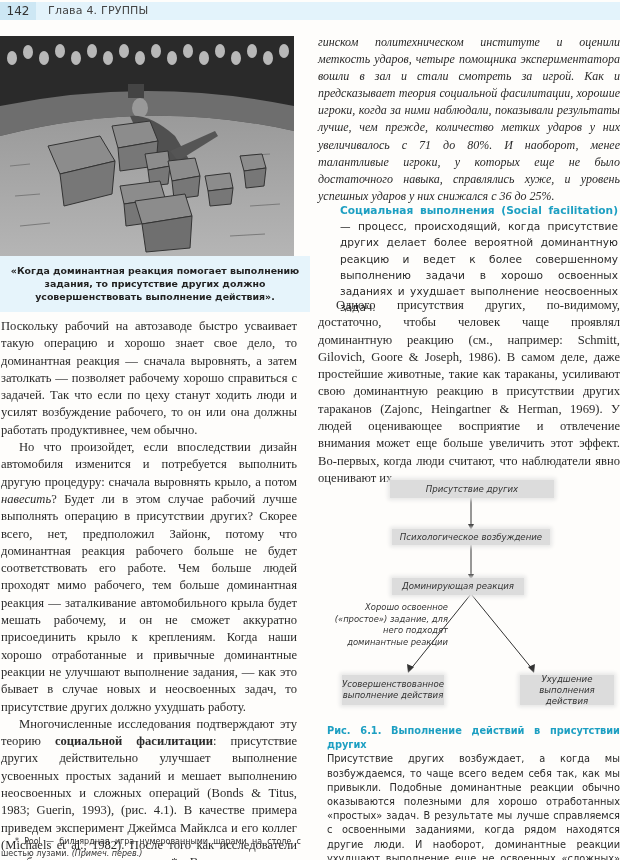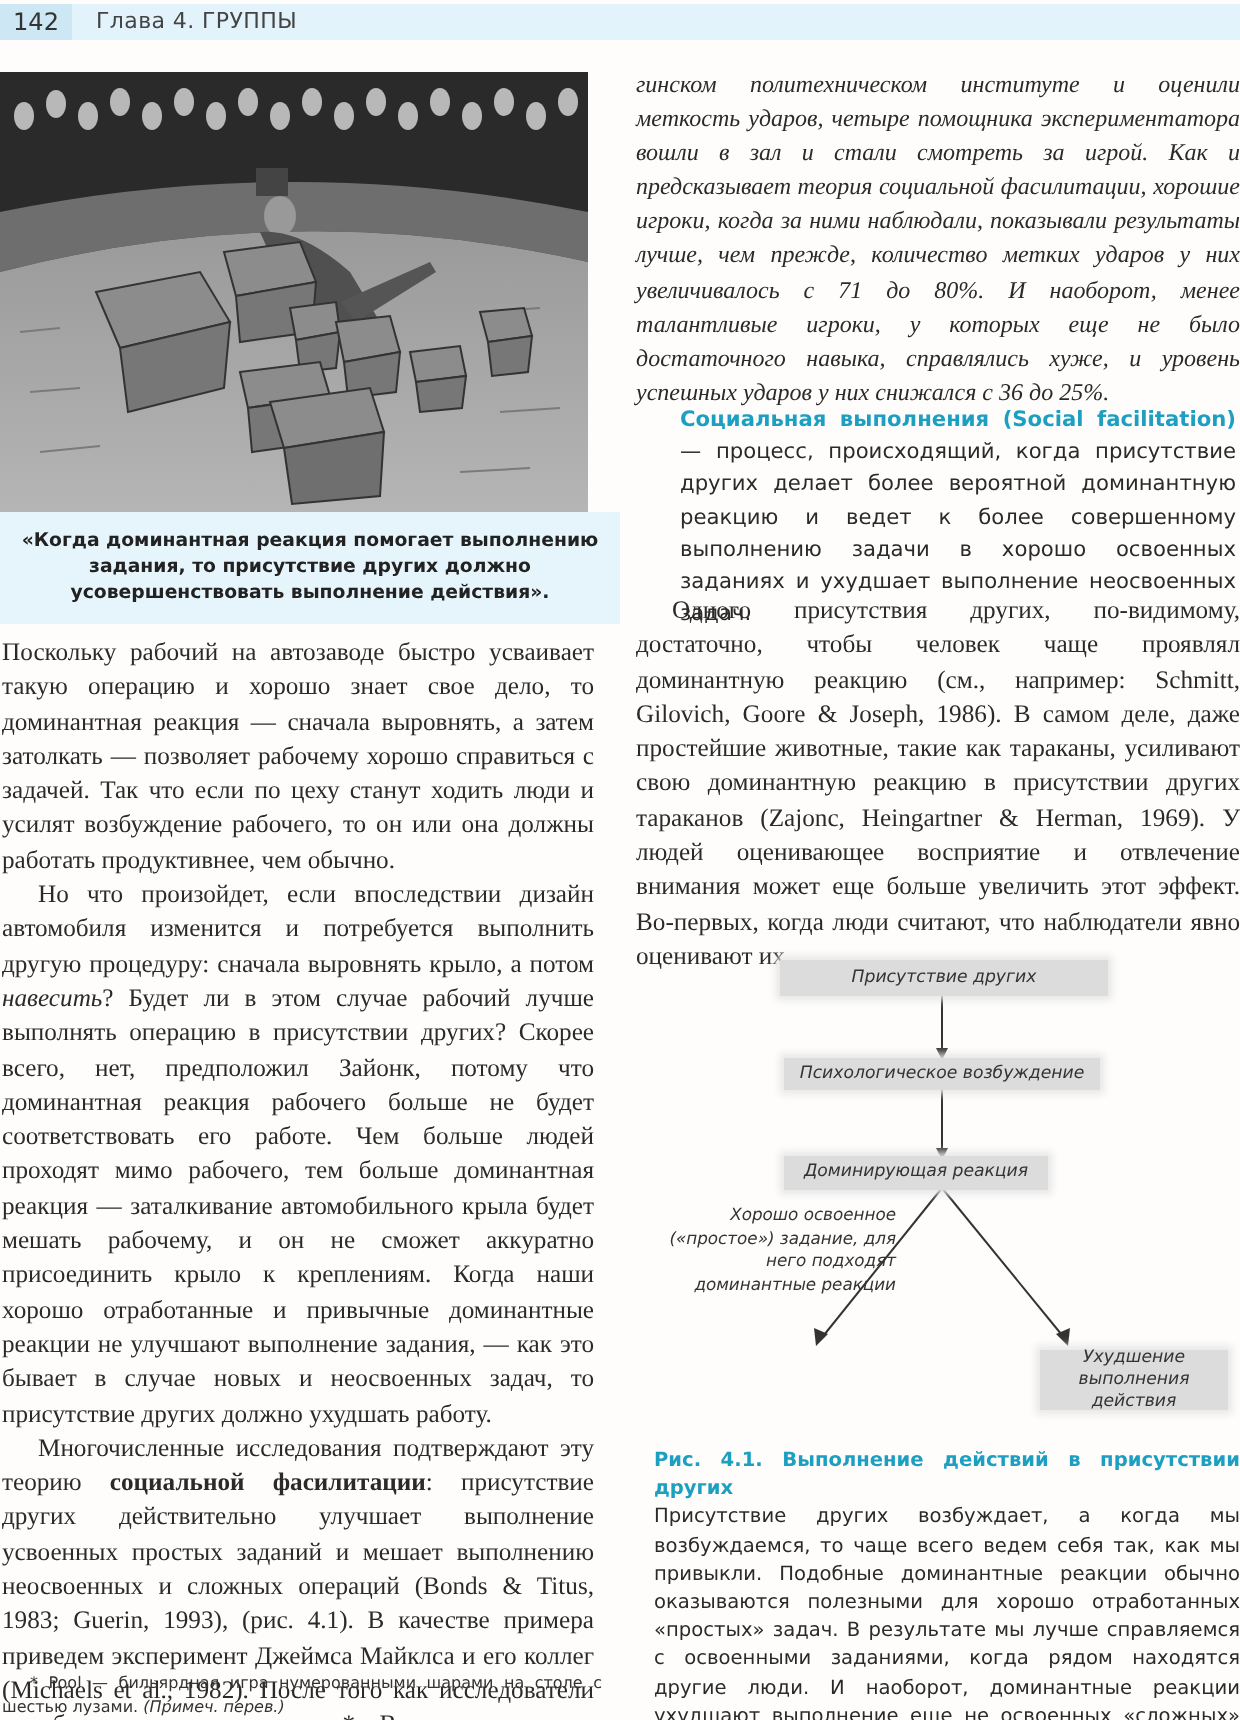--- a/index.html
+++ b/index.html
@@ -153,21 +153,22 @@
     <path d="M138 102 L141 108 L144 102 Z" fill="#333"></path>
     <line x1="141" y1="122" x2="80" y2="198" stroke="#333" stroke-width="1"></line>
     <path d="M77 192 L78 201 L84 195 Z" fill="#333"></path>
     <line x1="141" y1="122" x2="203" y2="198" stroke="#333" stroke-width="1"></line>
     <path d="M198 195 L204 201 L205 192 Z" fill="#333"></path>
   </svg>
   <div class="dbox" style="left:60px;top:8px;width:164px;height:18px;">Присутствие других</div>
   <div class="dbox" style="left:62px;top:57px;width:158px;height:16px;">Психологическое возбуждение</div>
   <div class="dbox" style="left:62px;top:106px;width:132px;height:17px;">Доминирующая реакция</div>
   <div class="dlabel" style="left:0;top:130px;width:118px;text-align:right;">Хорошо освоенное («простое») задание, для него подходят доминантные реакции</div>
+  <div class="dbox" style="left:12px;top:203px;width:102px;height:30px;">Усовершенствованное выполнение действия</div>
   <div class="dbox" style="left:190px;top:203px;width:94px;height:30px;">Ухудшение выполнения действия</div>
 </div>
 
 <div class="fig-caption">
-  <div class="fig-title">Рис. 4.1. Выполнение действий в присутствии других</div>
+  <div class="fig-title">Рис. 6.1. Выполнение действий в присутствии других</div>
   <div>Присутствие других возбуждает, а когда мы возбуждаемся, то чаще всего ведем себя так, как мы привыкли. Подобные доминантные реакции обычно оказываются полезными для хорошо отработанных «простых» задач. В результате мы лучше справляемся с освоенными заданиями, когда рядом находятся другие люди. И наоборот, доминантные реакции ухудшают выполнение еще не освоенных «сложных» заданий. Поэтому мы хуже справляемся с неосвоенными заданиями, когда рядом находятся другие люди.</div>
 </div>
 
 <div class="footnote"><span>* Pool — бильярдная игра нумерованными шарами на столе с шестью лузами. </span><i>(Примеч. перев.)</i></div>
 
 </body></html>

